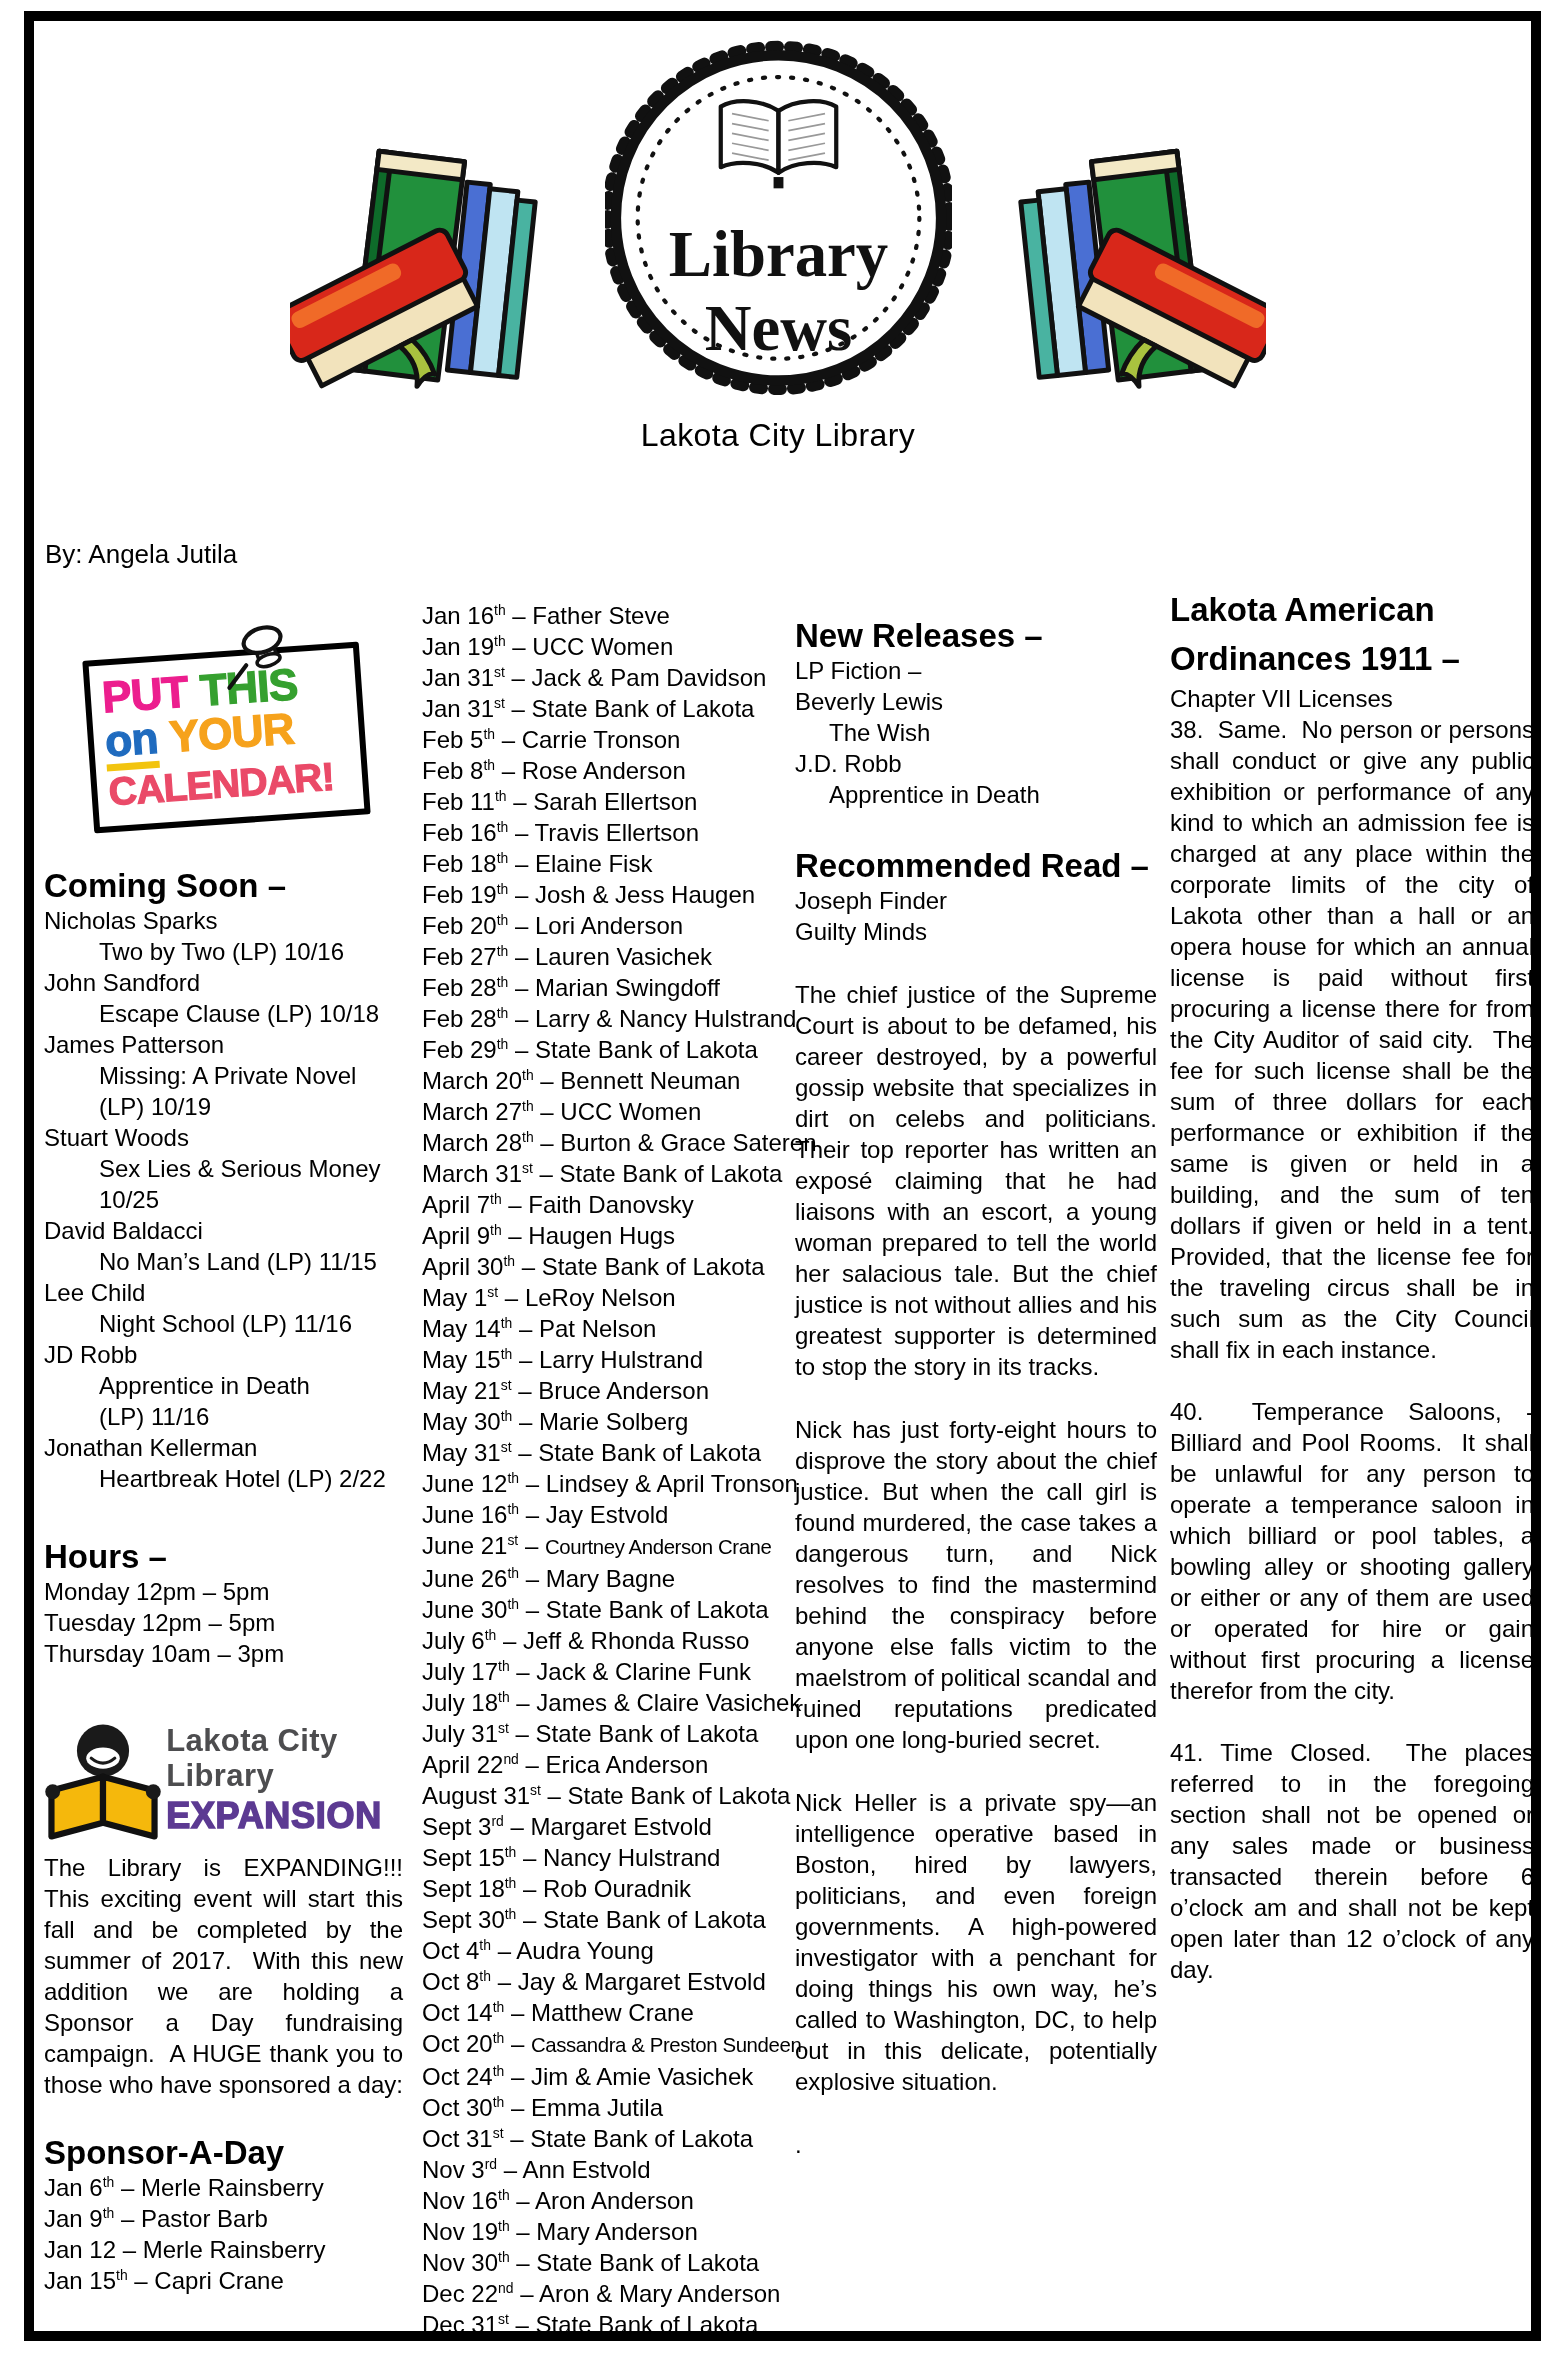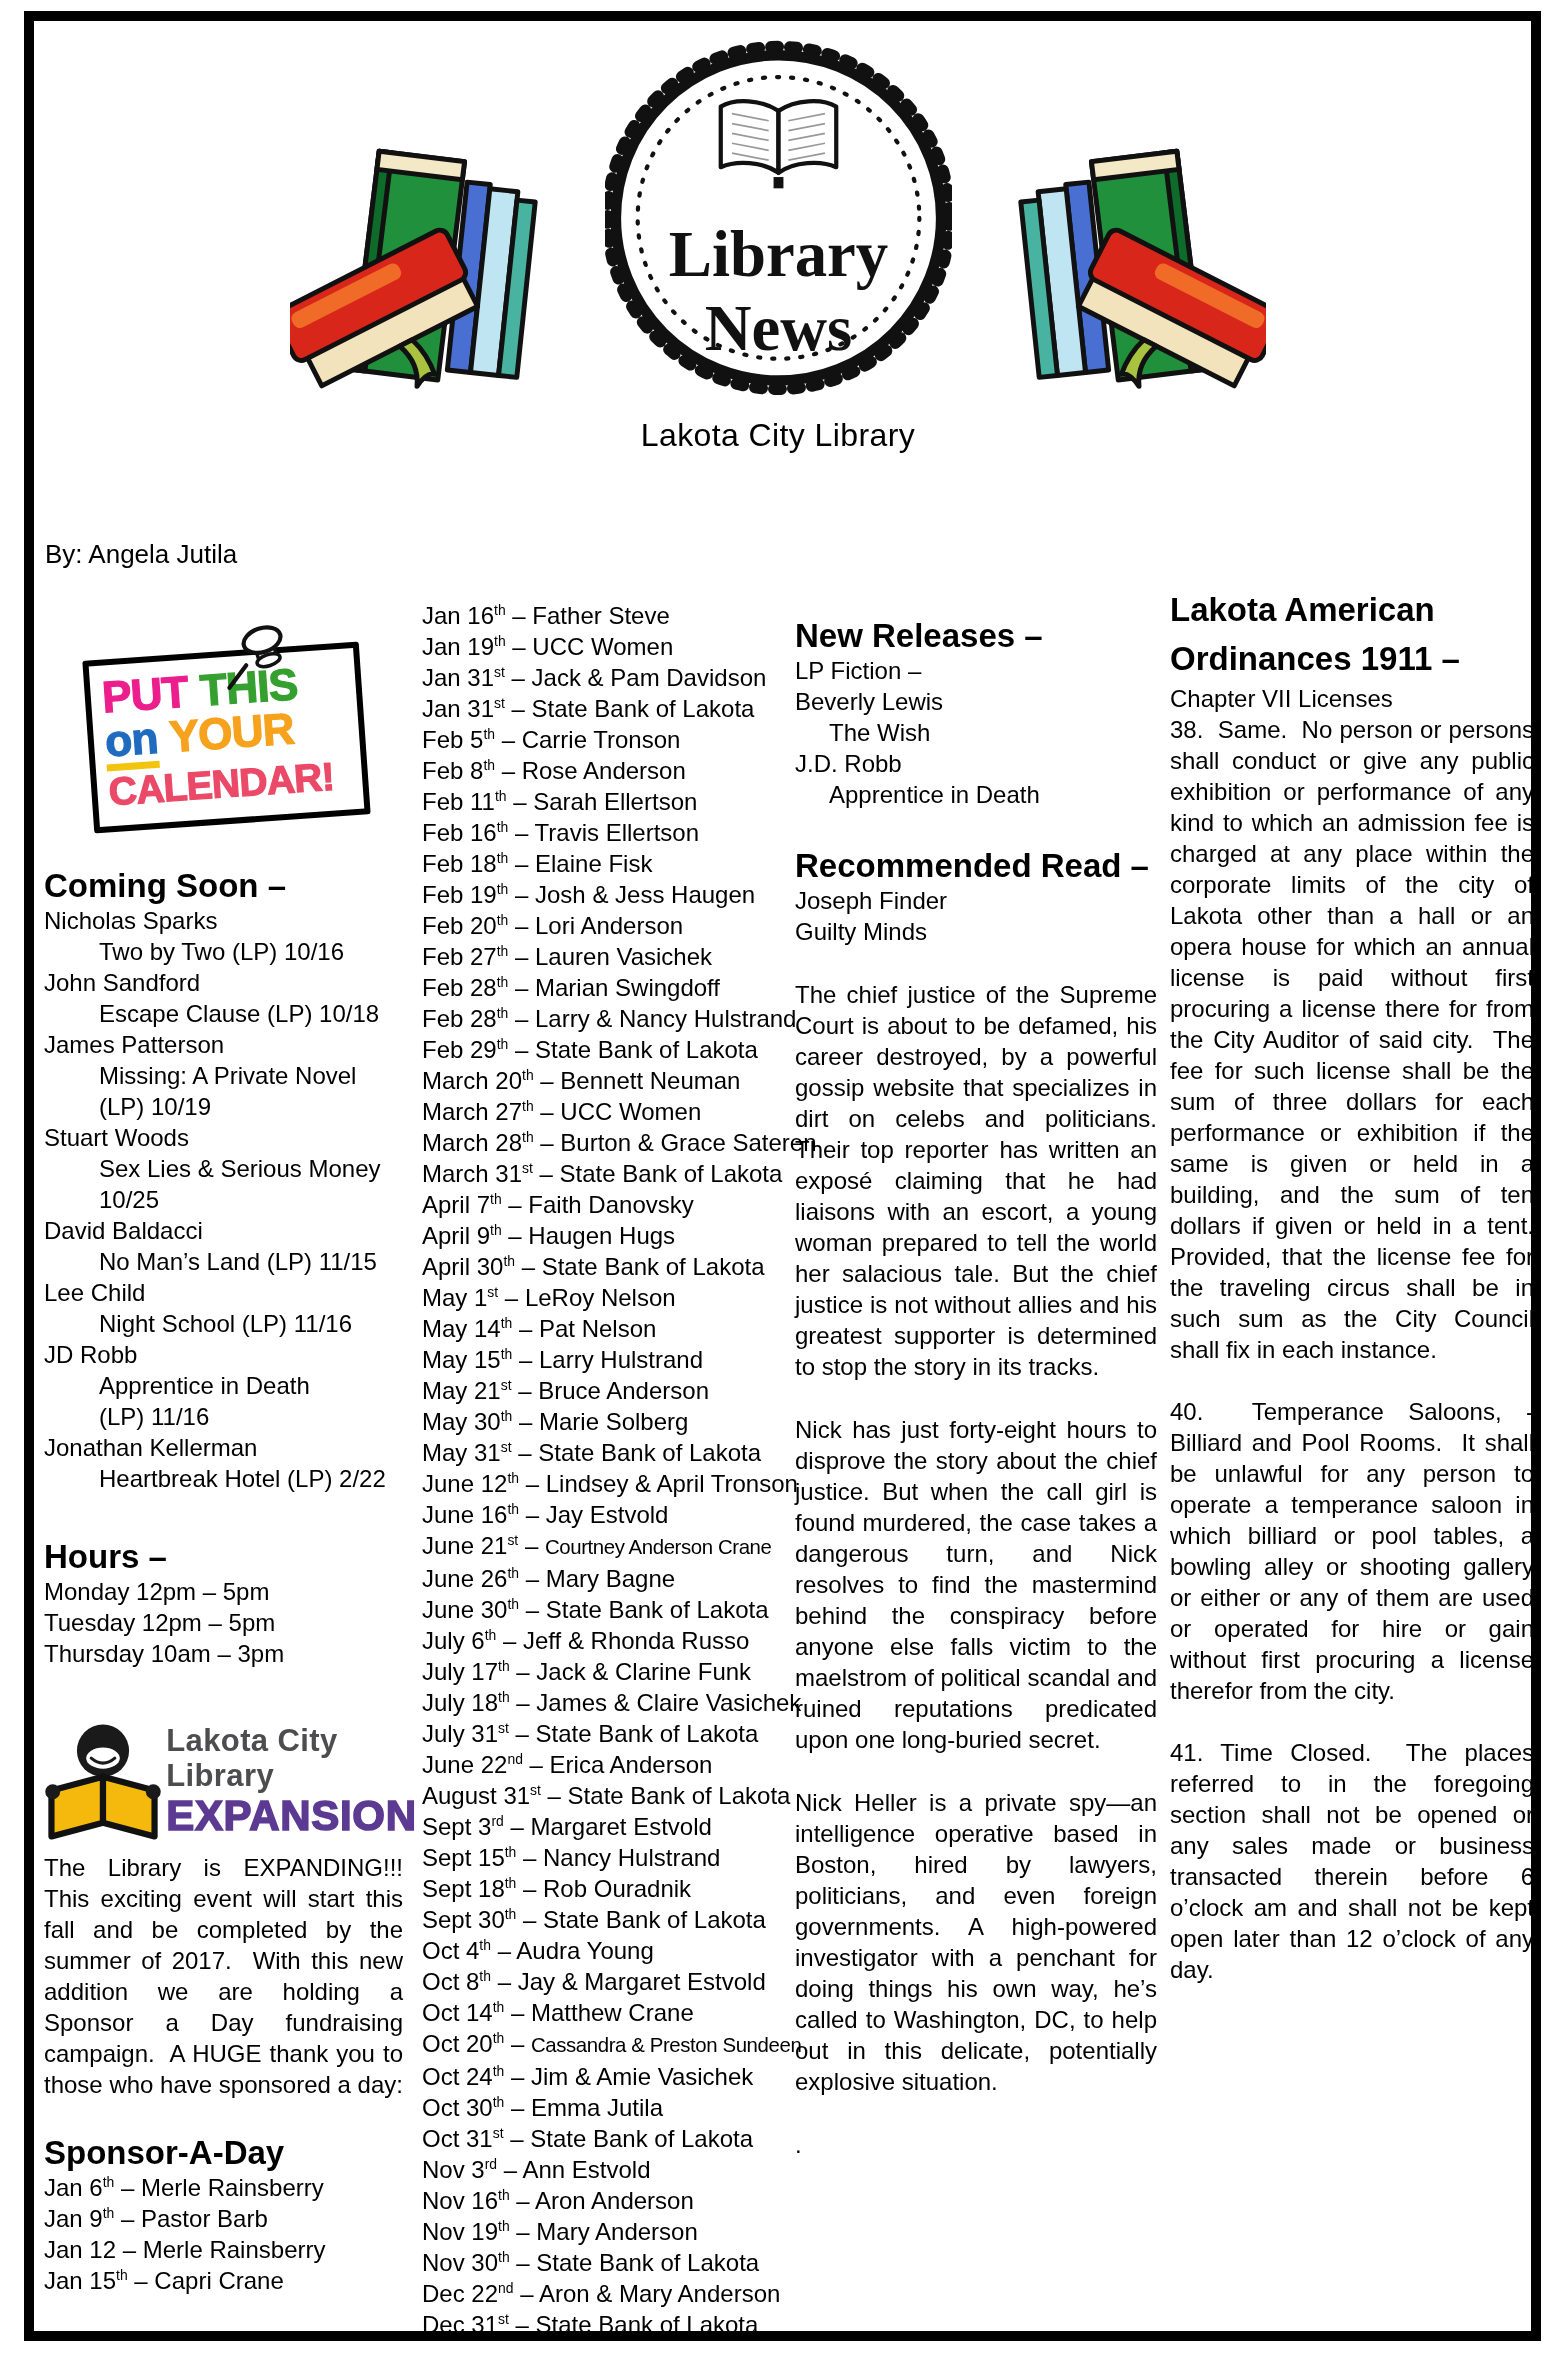--- a/index.html
+++ b/index.html
@@ -38,21 +38,21 @@
   .cl1,.cl2{font-size:44px;line-height:44px;}
   .cl3{font-size:39px;line-height:42px;}
   .on-word{display:inline-block;}
   .on-word::after{content:"";display:block;height:7.8px;background:#F2C40F;margin-top:0.7px;}
   .pin{position:absolute;left:133px;top:0;width:73px;height:73px;}
   
   .hours-h{margin-top:44px;}
   .exp-logo{margin-top:49px;display:flex;align-items:center;gap:4.2px;}
   .exp-icon{width:118px;height:125px;flex:0 0 auto;}
   .exp-t1{font-size:31px;font-weight:bold;color:#4D4D4F;line-height:35px;letter-spacing:0.4px;}
-  .exp-t2{font-size:42px;font-weight:bold;color:#5C3A92;line-height:45px;
+  .exp-t2{font-size:36px;font-weight:bold;color:#5C3A92;line-height:45px;
     -webkit-text-stroke:1.6px #5C3A92;letter-spacing:0.7px;}
   .exp-para{margin-top:8.5px;}
   .sp-h{margin-top:34px;}
   
   .rec-h{margin-top:37px;}
   .col3 p.just{margin-top:32px;}
   .col4 .sub{margin:0;}
   .col4 p.just{margin-top:31px;}
   .col4 p.first{margin-top:0;}
   .col4 .h{line-height:49px;}
@@ -397,21 +397,21 @@
 
       <div class="entry">
         <span class="d">July 18</span><sup>th</sup><span class="sep"> – </span><span class="n">James &amp; Claire Vasichek</span>
       </div>
 
       <div class="entry">
         <span class="d">July 31</span><sup>st</sup><span class="sep"> – </span><span class="n">State Bank of Lakota</span>
       </div>
 
       <div class="entry">
-        <span class="d">June 22</span><sup>nd</sup><span class="sep"> – </span><span class="n">Erica Anderson</span>
+        <span class="d">April 22</span><sup>nd</sup><span class="sep"> – </span><span class="n">Erica Anderson</span>
       </div>
 
       <div class="entry">
         <span class="d">August 31</span><sup>st</sup><span class="sep"> – </span><span class="n">State Bank of Lakota</span>
       </div>
 
       <div class="entry">
         <span class="d">Sept 3</span><sup>rd</sup><span class="sep"> – </span><span class="n">Margaret Estvold</span>
       </div>
 

